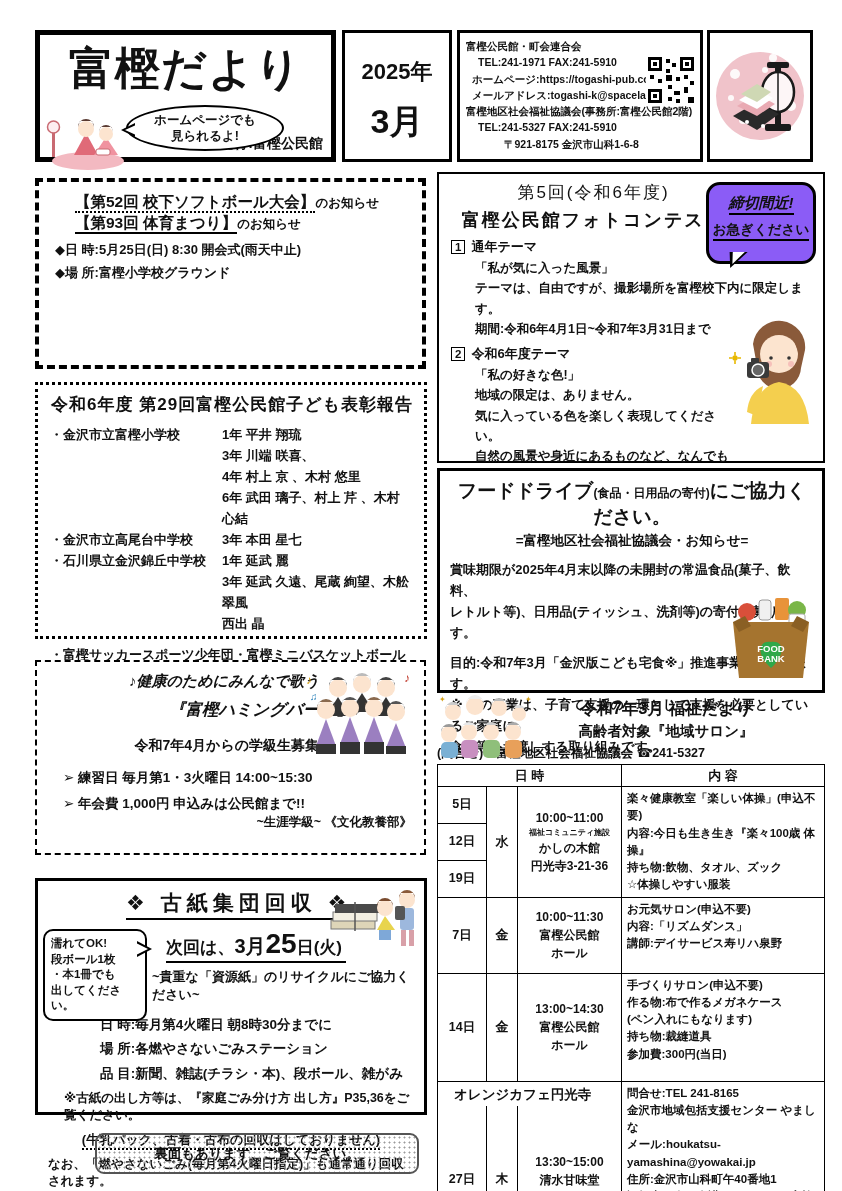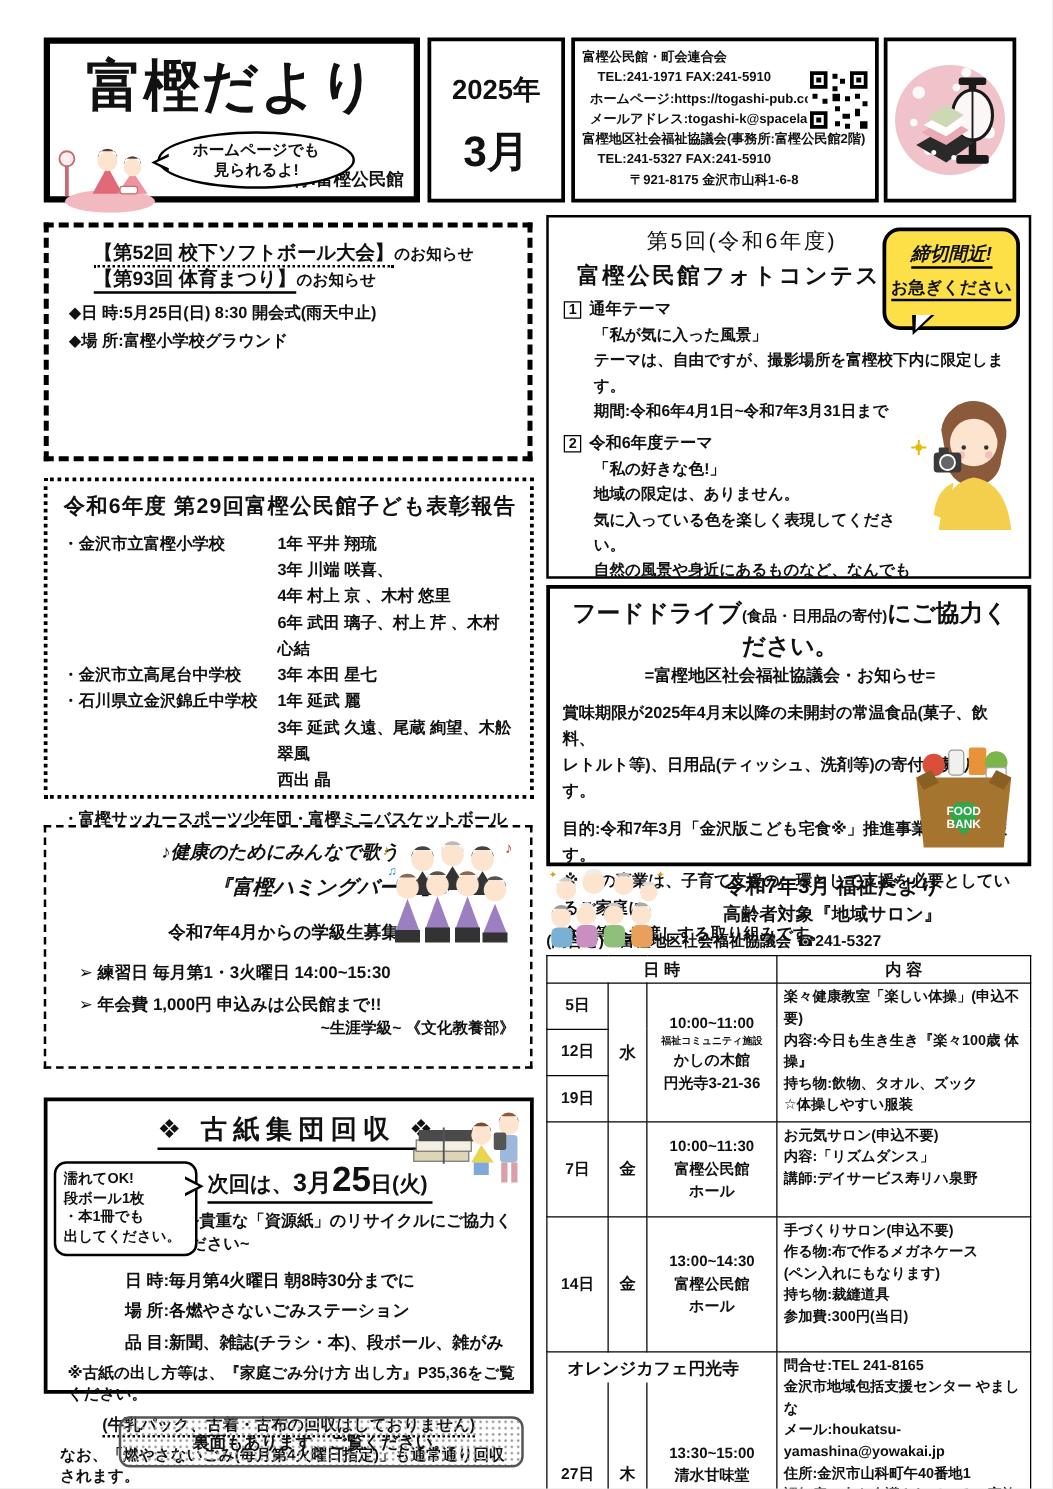--- a/index.html
+++ b/index.html
@@ -54,47 +54,47 @@
   .ch-t1 { font-size:15px; font-weight:900; font-style:italic; margin-left:78px; }
   .ch-t2 { font-size:16.5px; font-weight:900; font-style:italic; margin-left:118px; margin-top:8px; }
   .ch-recruit { text-align:center; font-size:14px; font-weight:800; margin-top:16px; }
   .ch-slogan { text-align:center; font-size:14px; font-weight:800; margin-top:9px; }
   .ch-items { font-size:13.5px; font-weight:800; line-height:1.9; margin-top:10px; margin-left:12px; }
   .ch-credit { text-align:right; font-size:12.5px; font-weight:800; margin-top:-2px; }
   .choir-svg { position:absolute; right:8px; top:8px; }
 
   .box-paper { left:35px; top:878px; width:392px; height:237px; border:3px solid #000; padding:8px 10px 4px 10px; }
   .pp-title { margin-left:78px; font-size:21px; font-weight:900; letter-spacing:5px; border-bottom:2.5px solid #000; display:inline-block; padding-bottom:1px; }
-  .pp-bubble { position:absolute; left:5px; top:48px; width:115px; border:2.5px solid #000; border-radius:10px;
+  .pp-bubble { position:absolute; left:5px; top:48px; width:104px; border:2.5px solid #000; border-radius:10px;
                background:#fff; padding:5px 3px 5px 6px; font-size:11.5px; font-weight:900; line-height:1.35; z-index:2; }
   .pp-bubble::before { content:""; position:absolute; right:-15px; top:10px; border:8px solid transparent; border-left:15px solid #000; }
   .pp-bubble::after  { content:""; position:absolute; right:-9px; top:12px; border:6px solid transparent; border-left:12px solid #fff; }
   .pp-next { margin-left:118px; margin-top:8px; border-bottom:2.5px solid #000; display:inline-block; padding:0 4px 1px 0; }
   .pp-next .p1 { font-size:17px; font-weight:900; }
   .pp-next .pm { font-size:20px; font-weight:900; }
   .pp-next .pd { font-size:28px; font-weight:900; }
   .pp-slogan { margin-left:104px; font-size:13px; font-weight:900; margin-top:5px; }
   .pp-body { margin-left:52px; margin-top:9px; font-size:13.5px; font-weight:800; line-height:1.8; }
-  .pp-note1 { margin-left:6px; margin-top:4px; font-size:12.5px; font-weight:800; }
+  .pp-note1 { margin-left:16px; margin-top:4px; font-size:12.5px; font-weight:800; }
   .pp-note2 { text-align:center; margin-top:7px; font-size:13px; font-weight:800; }
   .pp-note2 span { border-bottom:2px dotted #000; padding-bottom:1px; }
   .pp-note3 { margin-top:7px; font-size:12.5px; font-weight:800; }
   .kids-svg { position:absolute; right:5px; top:5px; }
 
   .footer-note { left:95px; top:1133px; width:324px; height:41px; border:2px solid #555; border-radius:9px;
                  background-image:radial-gradient(#9a9a9a 0.9px, transparent 1.1px); background-size:5px 5px;
                  display:flex; align-items:center; justify-content:center; font-size:13.5px; font-weight:900; }
 
   
   .box-photo { left:437px; top:172px; width:388px; height:291px; border:2.5px solid #000; padding:7px 10px 4px 12px; }
   .ph-titles { width:285px; text-align:center; }
   .ph-t1 { font-size:17px; font-weight:400; letter-spacing:2px; }
   .ph-t2 { font-size:18px; font-weight:800; letter-spacing:2px; margin-top:4px; }
   .ph-bubble { position:absolute; right:7px; top:8px; width:110px; height:82px; border:3.5px solid #000; border-radius:14px;
-               background:#fde047; text-align:center; padding-top:9px; z-index:2; }
+               background:#8b5cf6; text-align:center; padding-top:9px; z-index:2; }
   .ph-bubble .b1 { font-size:15px; font-weight:900; font-style:italic; border-bottom:2px solid #000; display:inline-block; }
   .ph-bubble .b2 { font-size:13.5px; font-weight:900; border-bottom:2px solid #000; display:inline-block; margin-top:6px; }
   .ph-bubble::before { content:""; position:absolute; left:14px; bottom:-16px; border:9px solid transparent; border-top:16px solid #000; transform:skewX(-28deg); }
   .ph-bubble::after  { content:""; position:absolute; left:19px; bottom:-9px; border:6px solid transparent; border-top:12px solid #fff; transform:skewX(-28deg); }
   .ph-item { margin-top:6px; font-size:13px; font-weight:800; }
   .ph-no { display:inline-block; border:1.5px solid #000; padding:0 3px; font-size:11.5px; font-weight:800; margin-right:6px; }
   .ph-body { margin-left:24px; font-size:12.5px; font-weight:600; line-height:1.62; margin-top:2px; }
   .ph-body2 { width:262px; }
   .ph-deadline { font-size:13px; font-weight:800; margin-top:2px; }
   .ph-note { margin-left:28px; font-size:12.5px; font-weight:600; margin-top:2px; }

